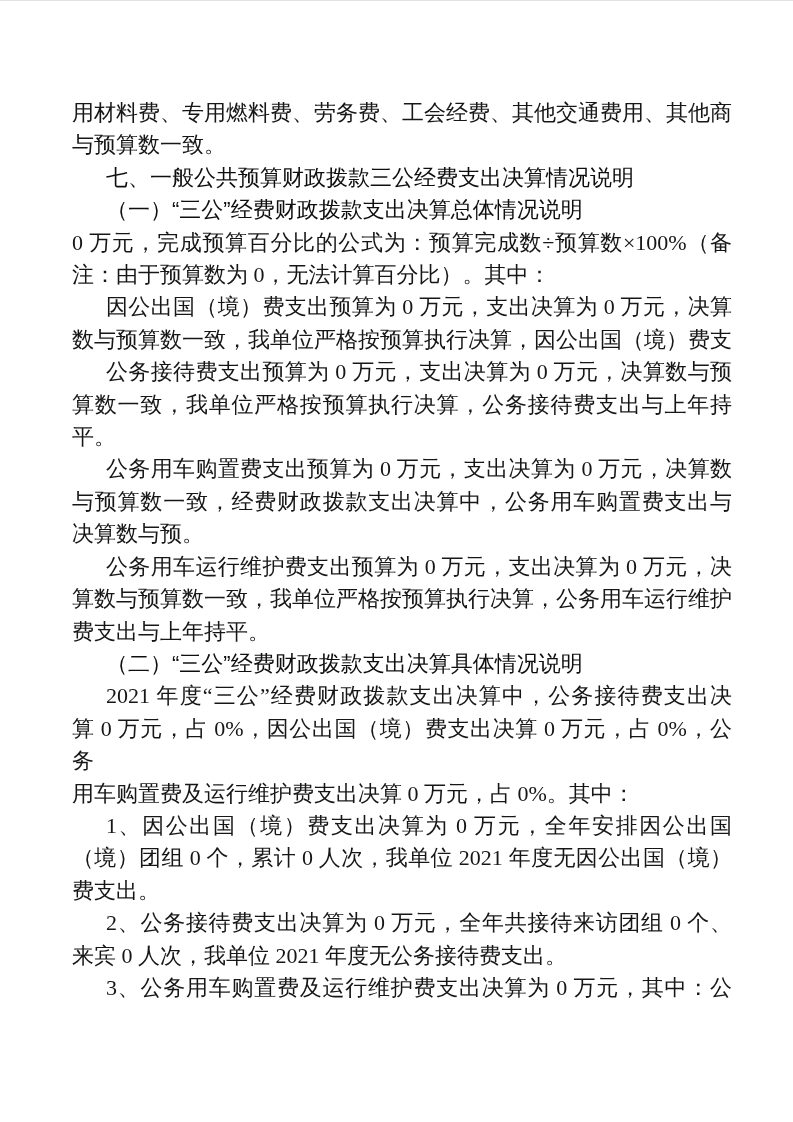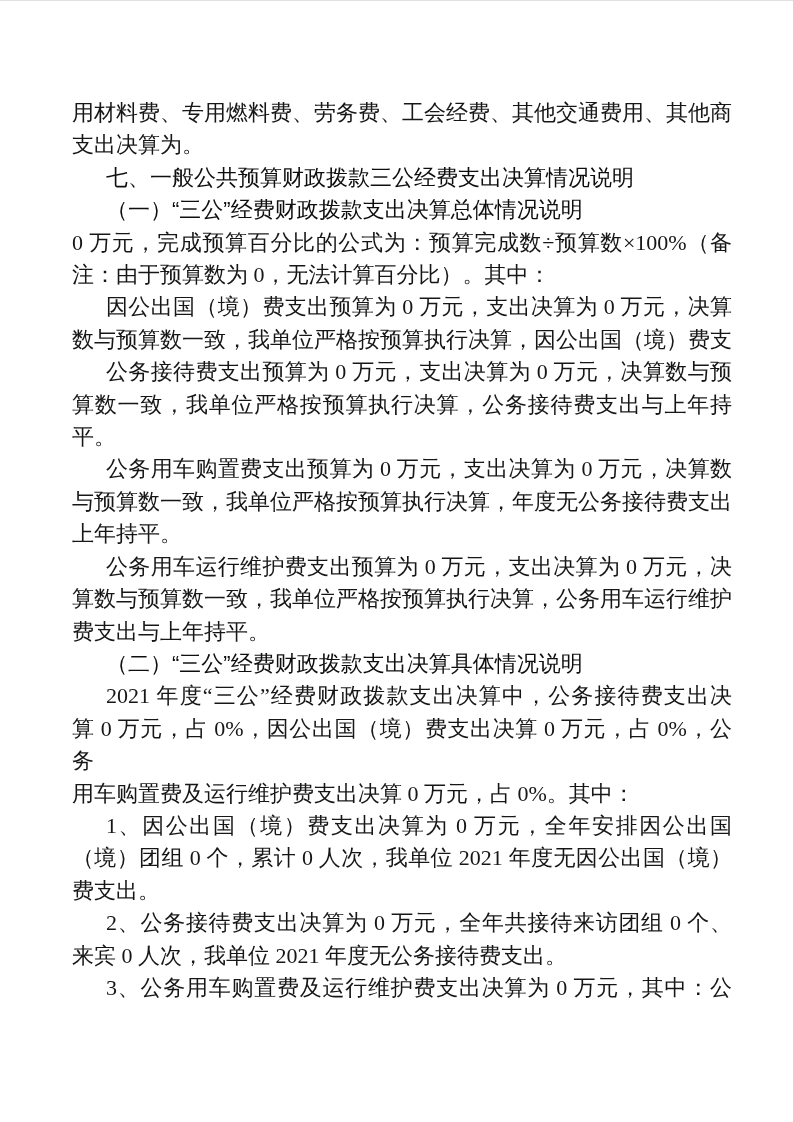--- a/index.html
+++ b/index.html
@@ -41,33 +41,33 @@
     font-weight: 400;
     color: #0e0e0e;
   }
 </style>
 </head>
 <body>
 
 <div class="page">
   <div class="content">
       <div class="line just">用材料费、专用燃料费、劳务费、工会经费、其他交通费用、其他商</div>
-      <div class="line">支出决算为。</div>
+      <div class="line">与预算数一致。</div>
       <div class="line heading indent">七、一般公共预算财政拨款三公经费支出决算情况说明</div>
       <div class="line heading indent">（一）“三公”经费财政拨款支出决算总体情况说明</div>
       <div class="line just">0 万元，完成预算百分比的公式为：预算完成数÷预算数×100%（备</div>
       <div class="line">注：由于预算数为 0，无法计算百分比）。其中：</div>
       <div class="line indent just">因公出国（境）费支出预算为 0 万元，支出决算为 0 万元，决算</div>
       <div class="line just">数与预算数一致，我单位严格按预算执行决算，因公出国（境）费支</div>
       <div class="line indent just">公务接待费支出预算为 0 万元，支出决算为 0 万元，决算数与预</div>
       <div class="line just">算数一致，我单位严格按预算执行决算，公务接待费支出与上年持</div>
       <div class="line">平。</div>
       <div class="line indent just">公务用车购置费支出预算为 0 万元，支出决算为 0 万元，决算数</div>
-      <div class="line just">与预算数一致，我单位严格按预算执行决算，年度无公务接待费支出</div>
-      <div class="line">上年持平。</div>
+      <div class="line just">与预算数一致，经费财政拨款支出决算中，公务用车购置费支出与</div>
+      <div class="line">决算数与预。</div>
       <div class="line indent just">公务用车运行维护费支出预算为 0 万元，支出决算为 0 万元，决</div>
       <div class="line just">算数与预算数一致，我单位严格按预算执行决算，公务用车运行维护</div>
       <div class="line">费支出与上年持平。</div>
       <div class="line heading indent">（二）“三公”经费财政拨款支出决算具体情况说明</div>
       <div class="line indent just">2021 年度“三公”经费财政拨款支出决算中，公务接待费支出决</div>
       <div class="line just">算 0 万元，占 0%，因公出国（境）费支出决算 0 万元，占 0%，公务</div>
       <div class="line">用车购置费及运行维护费支出决算 0 万元，占 0%。其中：</div>
       <div class="line indent just">1、因公出国（境）费支出决算为 0 万元，全年安排因公出国</div>
       <div class="line just">（境）团组 0 个，累计 0 人次，我单位 2021 年度无因公出国（境）</div>
       <div class="line">费支出。</div>

